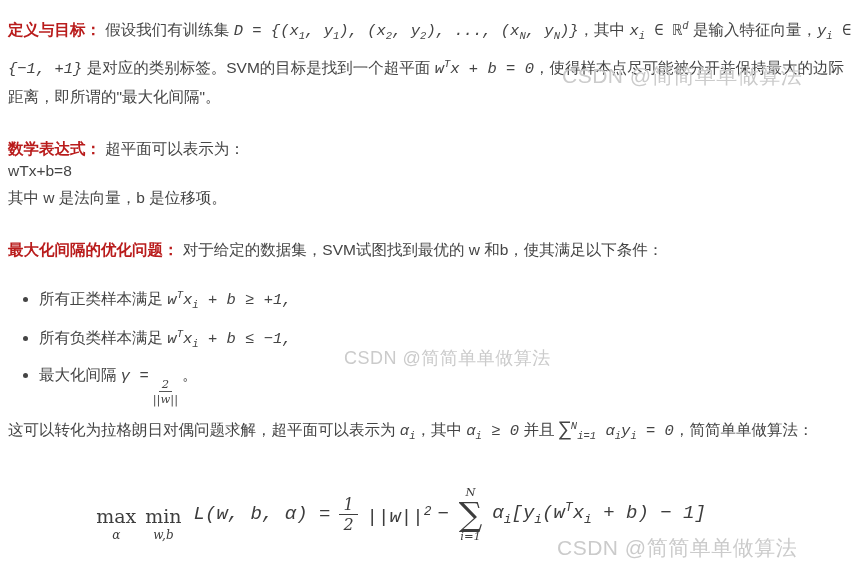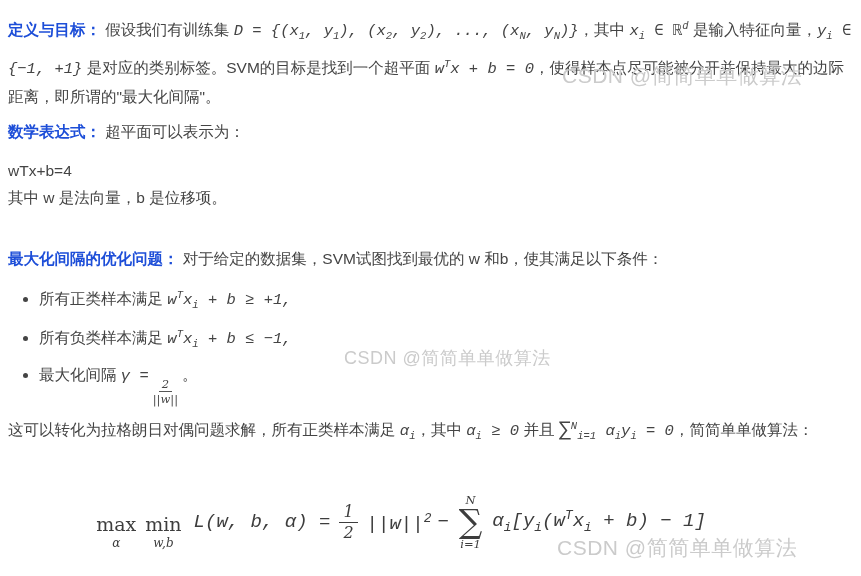--- a/index.html
+++ b/index.html
@@ -6,21 +6,21 @@
   body{
     width:861px;height:576px;position:relative;overflow:hidden;
     background:#ffffff;
     font-family:"Liberation Sans","DejaVu Sans",sans-serif;
     color:#444444;
   }
   .block{
     position:absolute;left:8px;width:845px;margin:0;
     font-size:15.5px;line-height:28px;
   }
-  .lead{font-weight:bold;color:#1d4ed8;}
+  .lead{font-weight:bold;color:#b91c1c;}
   .math{font-family:Liberation Mono, monospace;font-style:italic;}
   .math sub,.math sup{font-size:0.68em;font-style:italic;}
   .sum-ch{font-size:1.3em;font-style:normal;line-height:1;}
   
   .frac{
     display:inline-flex;flex-direction:column;align-items:center;
     vertical-align:-8px;font-size:11.5px;line-height:1.3;margin:0 4px;
     font-family:"DejaVu Serif",serif;font-style:italic;
   }
   .frac .num{border-bottom:1px solid #555;padding:0 3px;}
@@ -50,51 +50,51 @@
     line-height:1.2;font-size:16px;margin:0 6px;
     font-family:"DejaVu Serif",serif;font-style:italic;
   }
   .bfrac .num{border-bottom:1.5px solid #3d3d3d;padding:0 4px;}
   .bigop{
     display:inline-flex;flex-direction:column;align-items:center;
     line-height:1;margin:0 7px;font-family:"DejaVu Serif",serif;
   }
   .bigop .sym{font-size:33px;font-style:normal;line-height:0.95;}
   .bigop .top,.bigop .bot{font-size:11.5px;font-style:italic;line-height:1.1;}
-  .fx{margin:16px 3px;}
+  .fx{margin:8px 3px;}
 </style>
 </head>
 <body>
 
 <div>
 
   <p class="block" style="top:12px"><b class="lead">定义与目标：</b><span> 假设我们有训练集 </span><span class="math">D = {(x<sub>1</sub>, y<sub>1</sub>), (x<sub>2</sub>, y<sub>2</sub>), ..., (x<sub>N</sub>, y<sub>N</sub>)}</span><span>，其中 </span><span class="math">x<sub>i</sub> ∈ ℝ<sup>d</sup></span><span> 是输入特征向量，</span><span class="math">y<sub>i</sub> ∈ {−1, +1}</span><span> 是对应的类别标签。SVM的目标是找到一个超平面 </span><span class="math">w<sup>T</sup>x + b = 0</span><span>，使得样本点尽可能被分开并保持最大的边际距离，即所谓的"最大化间隔"。</span></p>
 
   <div class="watermark wm-large" style="left:562px;top:62px">CSDN @简简单单做算法</div>
 
-  <p class="block" style="top:118px"><b class="lead">数学表达式：</b><span> 超平面可以表示为：</span></p>
+  <p class="block" style="top:135px"><b class="lead">数学表达式：</b><span> 超平面可以表示为：</span></p>
 
-  <p class="block" style="top:157px"><span>wTx+b=4</span></p>
+  <p class="block" style="top:157px"><span>wTx+b=8</span></p>
 
   <p class="block" style="top:184px"><span>其中 w 是法向量，b 是位移项。</span></p>
 
-  <p class="block" style="top:245px"><b class="lead">最大化间隔的优化问题：</b><span> 对于给定的数据集，SVM试图找到最优的 w 和b，使其满足以下条件：</span></p>
+  <p class="block" style="top:236px"><b class="lead">最大化间隔的优化问题：</b><span> 对于给定的数据集，SVM试图找到最优的 w 和b，使其满足以下条件：</span></p>
 
   <ul class="block bullets" style="top:281px">
     <li><span>所有正类样本满足 </span><span class="math">w<sup>T</sup>x<sub>i</sub> + b ≥ +1,</span></li>
     <li><span>所有负类样本满足 </span><span class="math">w<sup>T</sup>x<sub>i</sub> + b ≤ −1,</span></li>
     <li><span>最大化间隔 </span><span class="math">γ =</span><span class="frac">
           <span class="num">2</span>
           <span class="den">||w||</span>
         </span><span>。</span></li>
   </ul>
 
   <div class="watermark wm-small" style="left:344px;top:346px">CSDN @简简单单做算法</div>
 
-  <p class="block" style="top:412px"><span>这可以转化为拉格朗日对偶问题求解，所有正类样本满足 </span><span class="math">α<sub>i</sub></span><span>，其中 </span><span class="math">α<sub>i</sub> ≥ 0</span><span> 并且 </span><span class="math"><span class="sum-ch">∑</span><sup>N</sup><sub>i=1</sub> α<sub>i</sub>y<sub>i</sub> = 0</span><span>，简简单单做算法：</span></p>
+  <p class="block" style="top:412px"><span>这可以转化为拉格朗日对偶问题求解，超平面可以表示为 </span><span class="math">α<sub>i</sub></span><span>，其中 </span><span class="math">α<sub>i</sub> ≥ 0</span><span> 并且 </span><span class="math"><span class="sum-ch">∑</span><sup>N</sup><sub>i=1</sub> α<sub>i</sub>y<sub>i</sub> = 0</span><span>，简简单单做算法：</span></p>
 
   <div class="block" style="top:486px">
     <div class="formula-row">
       <span class="limop">
           <span class="lm">max</span>
           <span class="ls">α</span>
         </span>
       <span class="limop">
           <span class="lm">min</span>
           <span class="ls">w,b</span>

